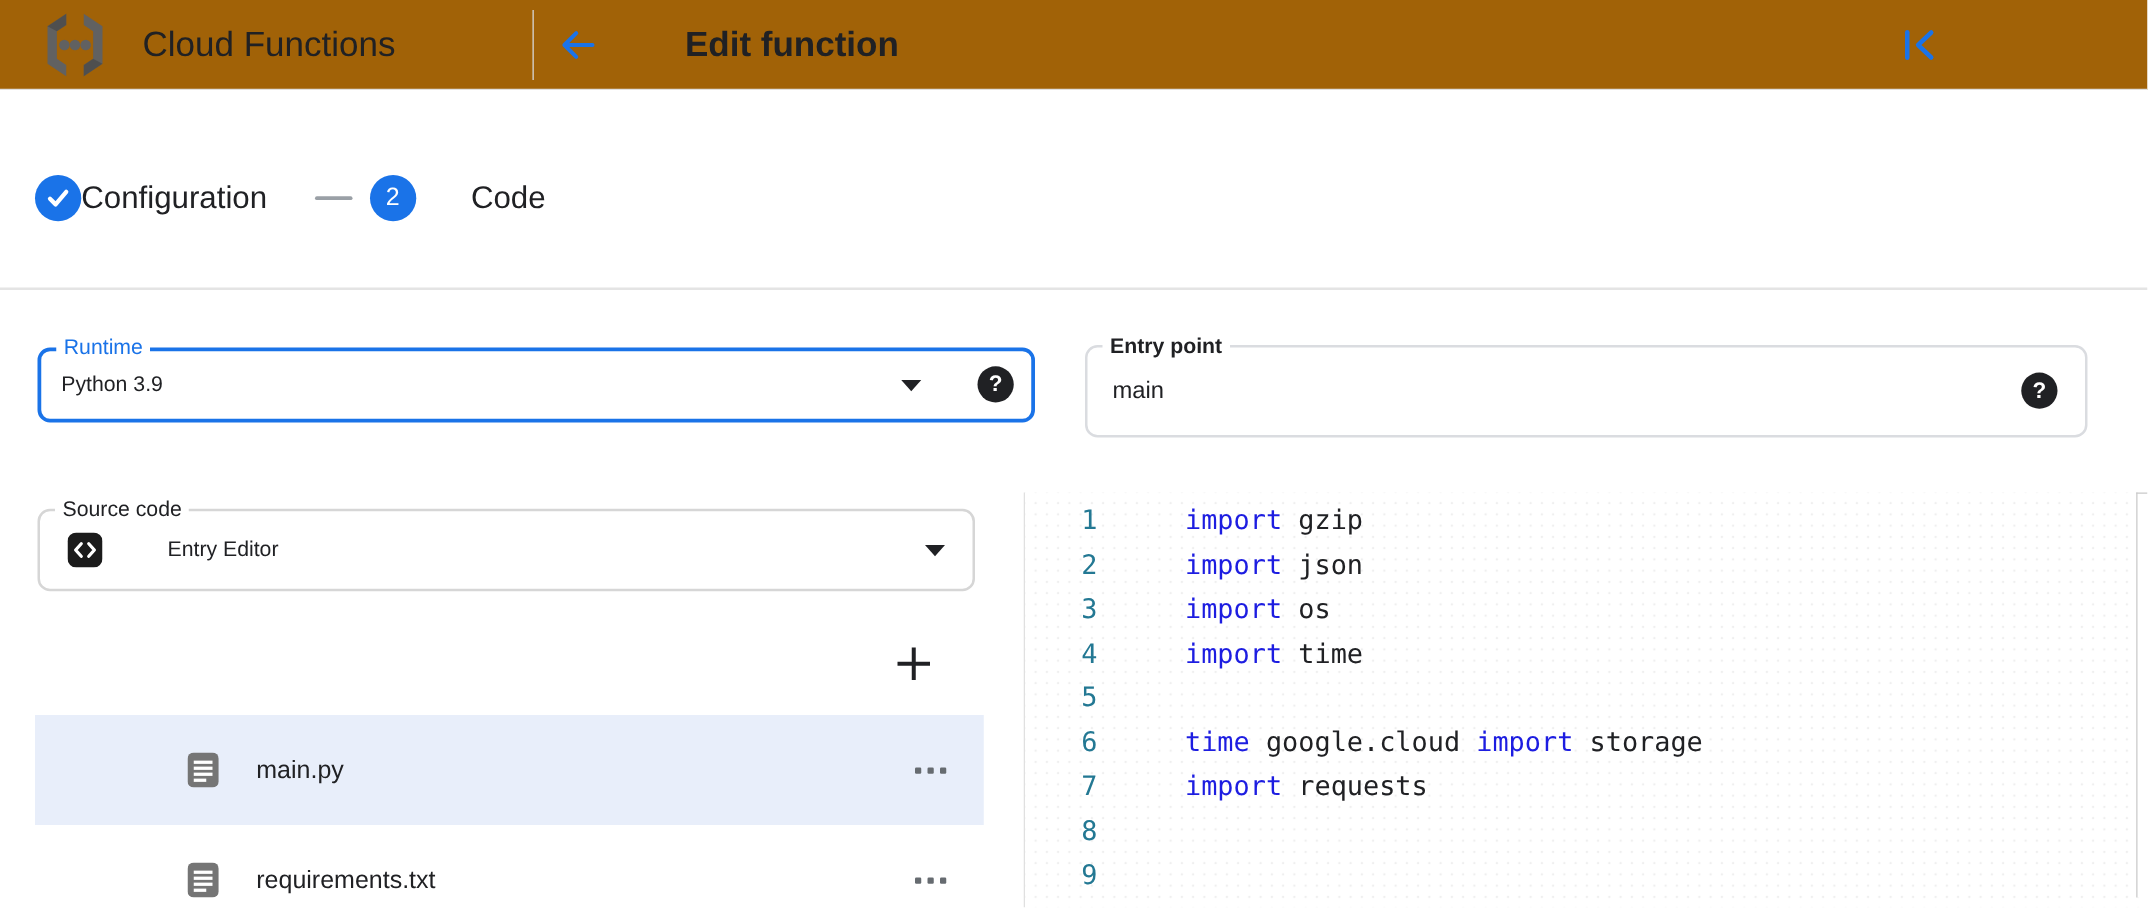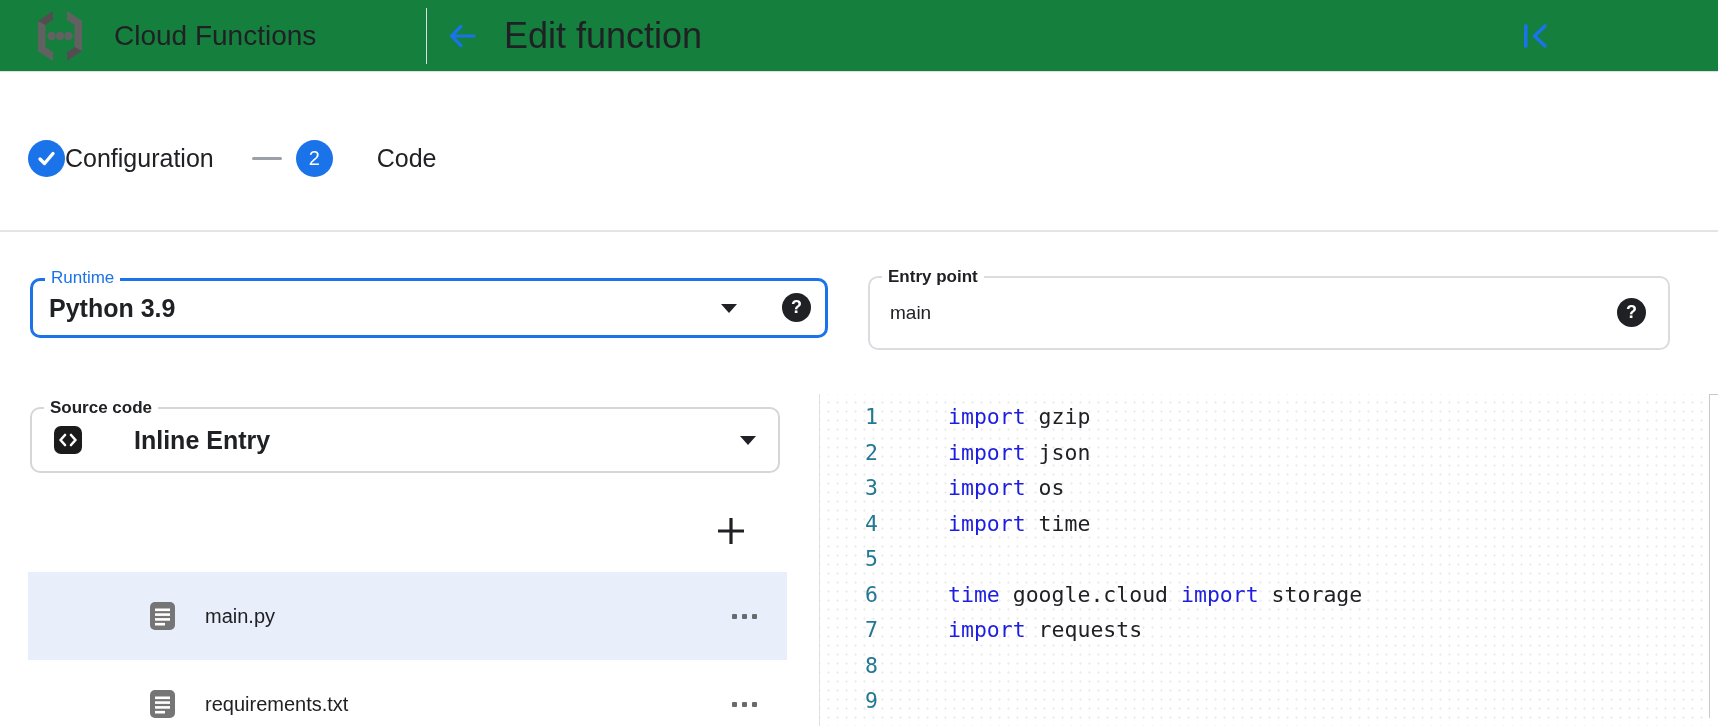--- a/index.html
+++ b/index.html
@@ -11,47 +11,47 @@
     --ln:#237893;
     --icon-grey:#5f6368;
   }
   *{margin:0;padding:0;box-sizing:border-box;}
   html,body{width:1718px;height:726px;}
   body{
     position:relative;overflow:hidden;background:#ffffff;
     font-family:"Liberation Sans",sans-serif;color:var(--text);
   }
   
-  .header{position:absolute;left:0;top:0;width:1718px;height:72px;background:#15803d;border-bottom:1px solid #e0e0e0;}
+  .header{position:absolute;left:0;top:0;width:1718px;height:72px;background:#a16207;border-bottom:1px solid #e0e0e0;}
   .logo{position:absolute;left:30px;top:10px;width:60px;height:52px;}
   .product-name{position:absolute;left:114px;top:0;height:71px;line-height:71px;font-size:28px;color:var(--text);white-space:nowrap;}
   .header-vdivider{position:absolute;left:426px;top:8px;width:1px;height:56px;background:var(--border-grey);}
   .back-btn{position:absolute;left:445px;top:19px;width:34px;height:34px;cursor:pointer;}
-  .page-title{position:absolute;left:504px;top:0;height:71px;line-height:71px;font-size:36px;color:var(--text);white-space:nowrap;}
+  .page-title{position:absolute;left:548px;top:0;height:71px;line-height:71px;font-size:28px;color:var(--text);white-space:nowrap;font-weight:bold;}
   .collapse-btn{position:absolute;left:1519px;top:19px;width:34px;height:34px;cursor:pointer;}
   
   .stepper{position:absolute;left:28px;top:139px;height:38px;display:flex;align-items:center;}
   .step-circle{width:37px;height:37px;border-radius:50%;background:var(--accent);display:flex;align-items:center;justify-content:center;flex:0 0 auto;}
   .step-circle .num{color:#fff;font-size:20px;font-weight:500;}
   .step-label{font-size:25px;color:var(--text);white-space:nowrap;}
   .lbl-config{}
   .step-dash{margin-left:38px;width:30px;height:3px;background:#9aa0a6;border-radius:2px;flex:0 0 auto;}
   .circle-2{margin-left:14px;}
   .lbl-code{margin-left:44px;}
   .section-divider{position:absolute;left:0;top:230px;width:1718px;height:2px;background:#e4e4e4;}
   
   .field{position:absolute;background:#fff;border-radius:10px;}
   .field-label{position:absolute;top:-12px;left:12px;padding:0 6px;background:#fff;font-size:17px;line-height:22px;white-space:nowrap;}
   .runtime-field{left:30px;top:278px;width:798px;height:60px;border:3px solid var(--accent);}
   .runtime-field .field-label{color:var(--accent);font-weight:500;top:-14px;}
   .entry-field{left:868px;top:276px;width:802px;height:74px;border:2px solid var(--border-grey);}
   .entry-field .field-label{color:var(--text);font-weight:700;}
   .source-field{left:30px;top:407px;width:750px;height:66px;border:2px solid #d6d6d6;}
-  .source-field .field-label{color:var(--text);font-weight:700;}
-  .field-value{position:absolute;left:16px;top:0;height:100%;display:flex;align-items:center;font-size:25px;color:var(--text);white-space:nowrap;font-weight:bold;}
+  .source-field .field-label{color:var(--text);font-weight:400;}
+  .field-value{position:absolute;left:16px;top:0;height:100%;display:flex;align-items:center;font-size:17px;color:var(--text);white-space:nowrap;}
   .entry-input{position:absolute;left:20px;top:0;height:100%;width:560px;border:none;outline:none;font-family:"Liberation Sans",sans-serif;font-size:19px;color:var(--text);background:transparent;}
   .dd-arrow{position:absolute;width:0;height:0;border-left:8px solid transparent;border-right:8px solid transparent;border-top:9px solid #202124;top:50%;margin-top:-4px;}
   .runtime-arrow{right:88px;}
   .source-arrow{right:22px;}
   .help-icon{position:absolute;top:50%;margin-top:-15px;width:29px;height:29px;border-radius:50%;background:#202124;color:#fff;font-size:18px;font-weight:700;display:flex;align-items:center;justify-content:center;cursor:pointer;}
   .runtime-help{right:14px;}
   .entry-help{right:22px;}
   .code-chip{position:absolute;left:22px;top:50%;margin-top:-14px;width:28px;height:28px;}
   .source-field .field-value{left:102px;}
   
@@ -126,21 +126,21 @@
   <span class="help-icon entry-help">?</span>
 </div>
 
 <div class="field source-field">
   <span class="field-label">Source code</span>
   <svg class="code-chip" viewBox="0 0 28 28">
     <rect x="0" y="0" width="28" height="28" rx="7" fill="#1b1b1b"></rect>
     <path d="M11 9 L6.5 14 L11 19" fill="none" stroke="#ffffff" stroke-width="2.6" stroke-linecap="round" stroke-linejoin="round"></path>
     <path d="M17 9 L21.5 14 L17 19" fill="none" stroke="#ffffff" stroke-width="2.6" stroke-linecap="round" stroke-linejoin="round"></path>
   </svg>
-  <span class="field-value">Inline Entry</span>
+  <span class="field-value">Entry Editor</span>
   <span class="dd-arrow source-arrow"></span>
 </div>
 
 <div class="add-file-btn">
   <svg width="34" height="34" viewBox="0 0 34 34">
     <path d="M17 4 V30 M4 17 H30" fill="none" stroke="#202124" stroke-width="3.2"></path>
   </svg>
 </div>
 
 <div class="file-list" id="file-list">

